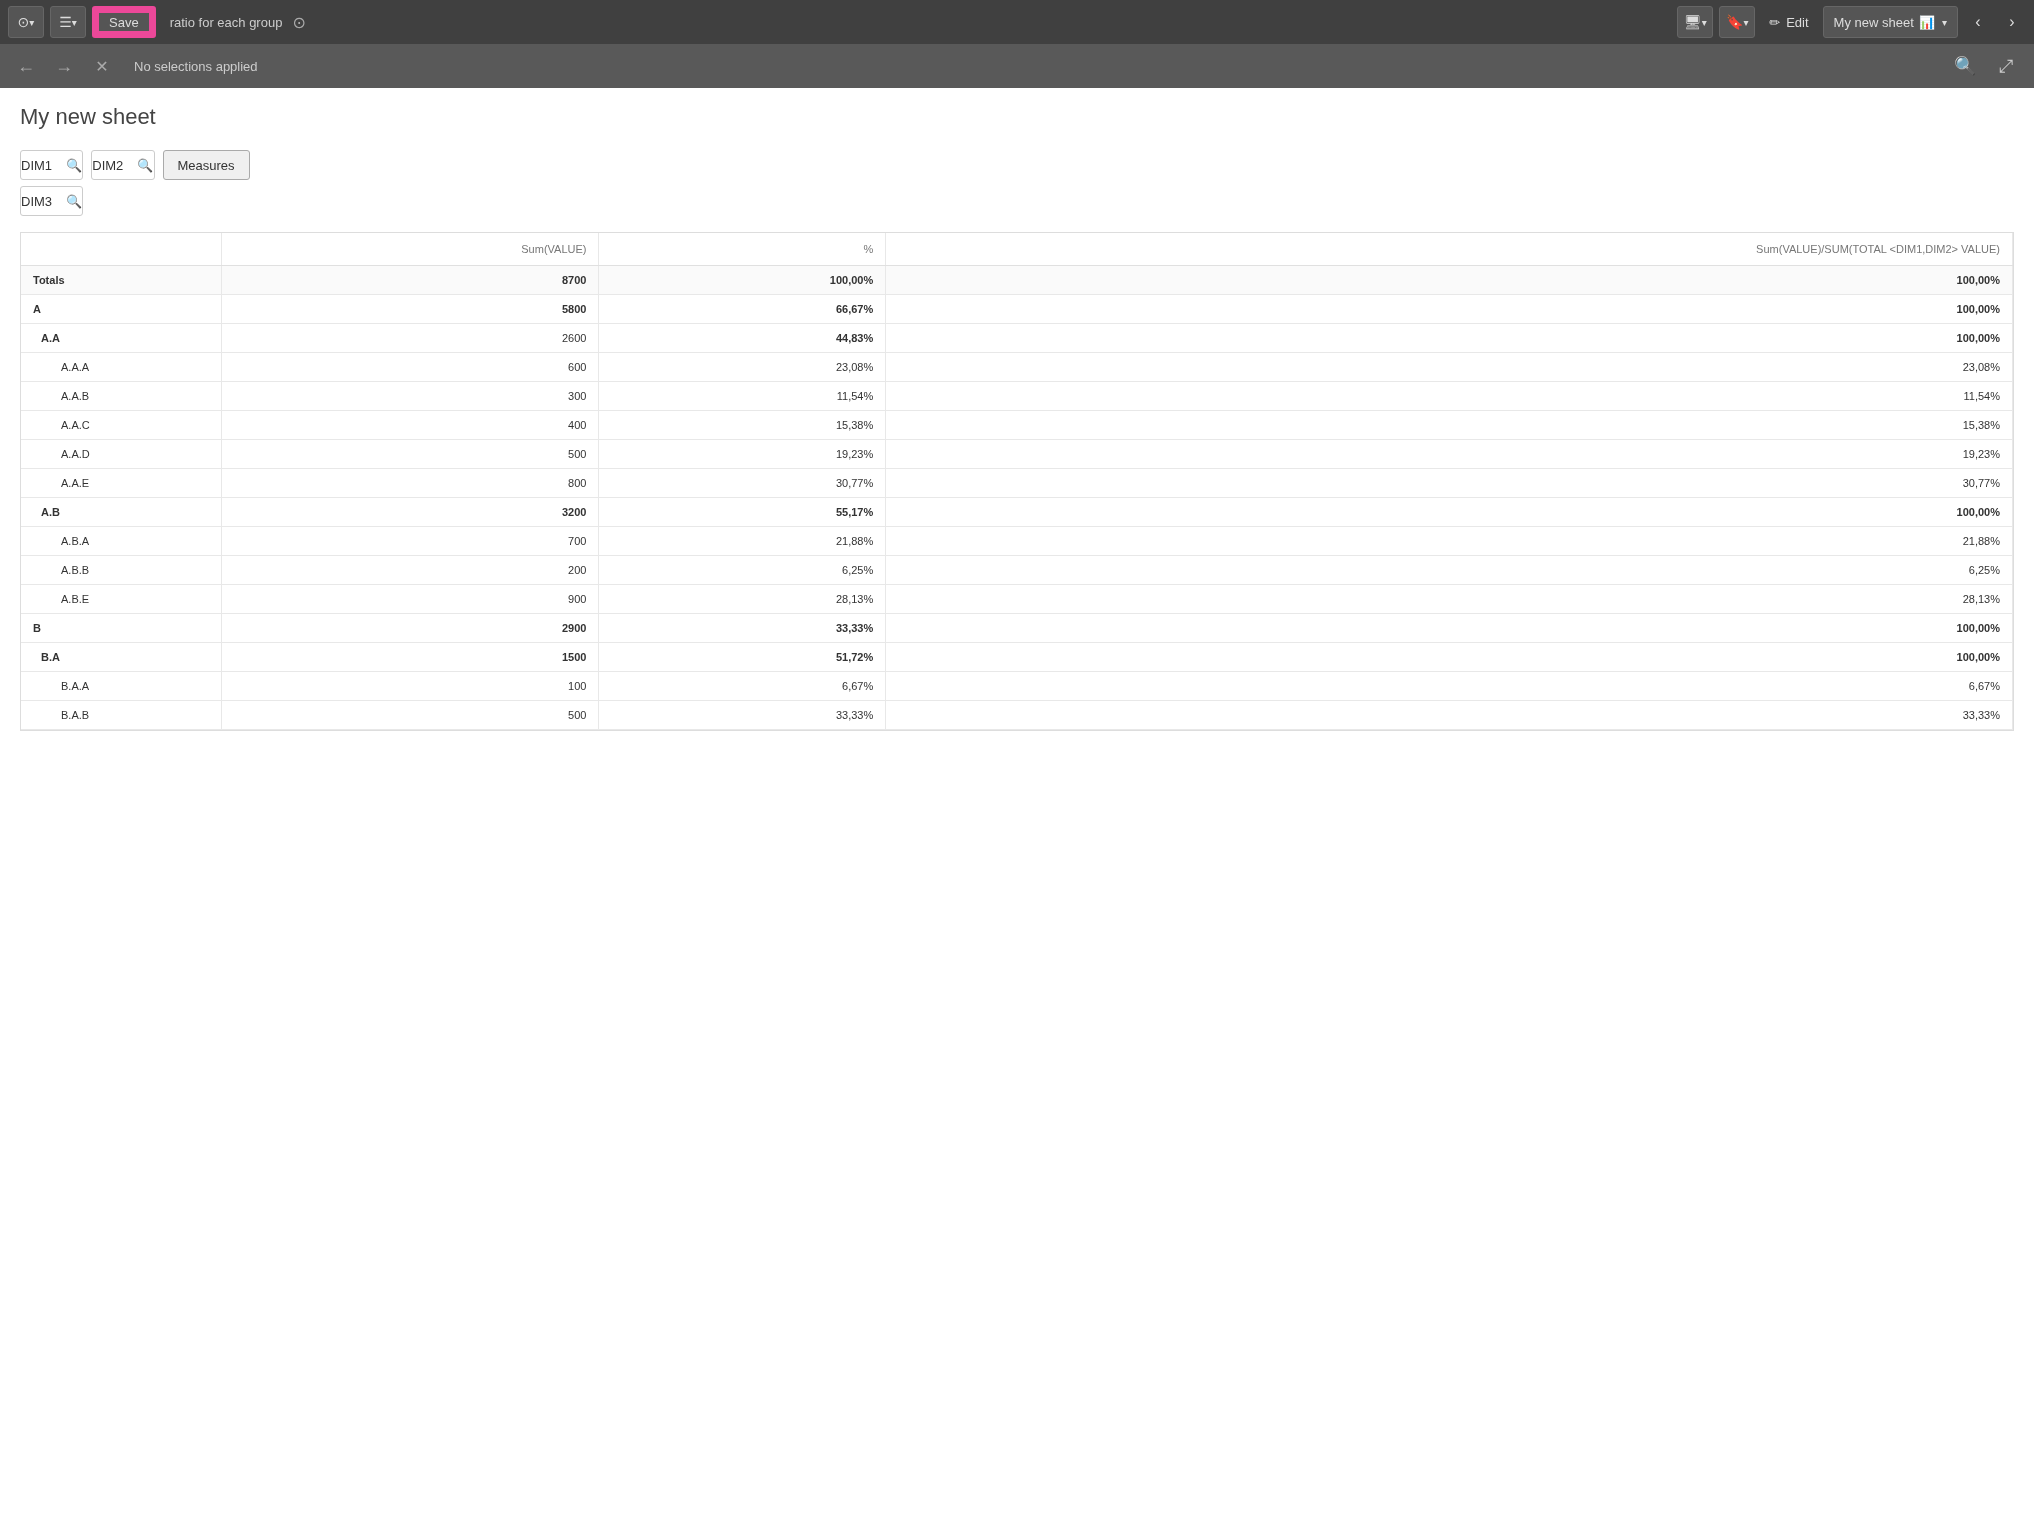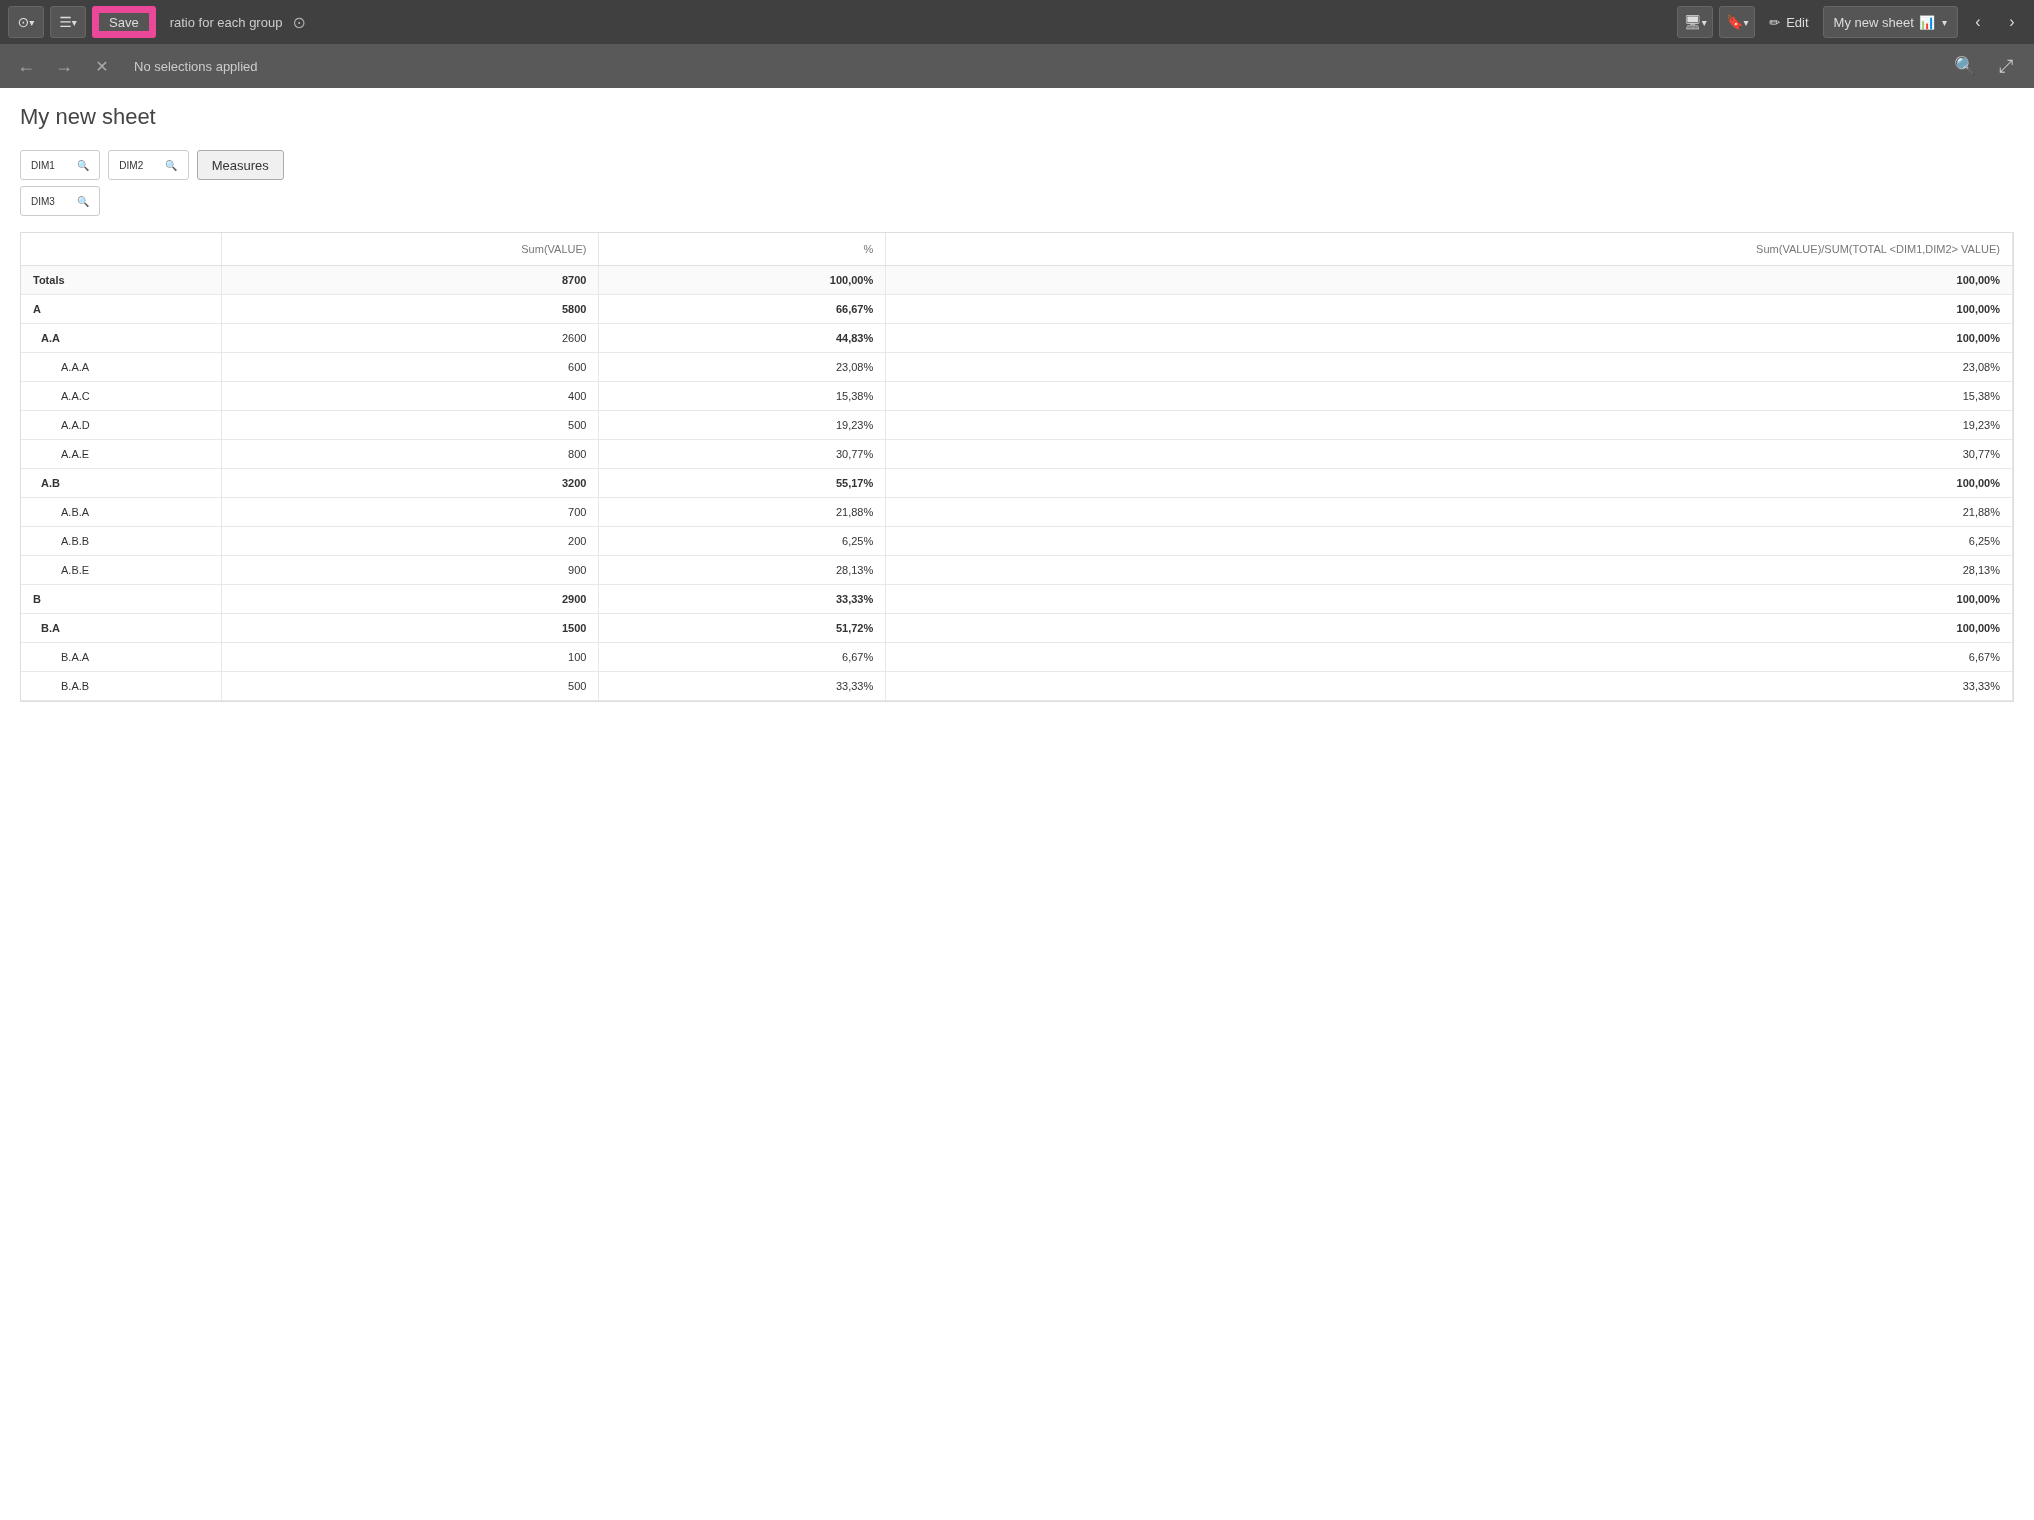--- a/index.html
+++ b/index.html
@@ -156,26 +156,26 @@
       flex-direction: column;
       gap: 6px;
     }
     .filter-row {
       display: flex;
       gap: 8px;
     }
     .filter-btn {
       display: flex;
       align-items: center;
-      gap: 22px;
+      gap: 14px;
       border: 1px solid #ccc;
       border-radius: 3px;
       background: #fff;
-      padding: 4px 10px;
-      font-size: 10px;
+      padding: 4px 0;
+      font-size: 13px;
       cursor: pointer;
       color: #333;
       height: 30px;
     }
     .measures-btn {
       border: 1px solid #aaa;
       border-radius: 3px;
       background: #f0f0f0;
       padding: 4px 14px;
       font-size: 13px;
@@ -355,20 +355,26 @@
             <td style="font-weight: bold;">44,83%</td>
             <td style="font-weight: bold;">100,00%</td>
           </tr>
           <tr>
             <td class="level-2">A.A.A</td>
             <td>600</td>
             <td>23,08%</td>
             <td>23,08%</td>
           </tr>
           <tr>
+            <td class="level-2">A.A.B</td>
+            <td>300</td>
+            <td>11,54%</td>
+            <td>11,54%</td>
+          </tr>
+          <tr>
             <td class="level-2">A.A.C</td>
             <td>400</td>
             <td>15,38%</td>
             <td>15,38%</td>
           </tr>
           <tr>
             <td class="level-2">A.A.D</td>
             <td>500</td>
             <td>19,23%</td>
             <td>19,23%</td>

